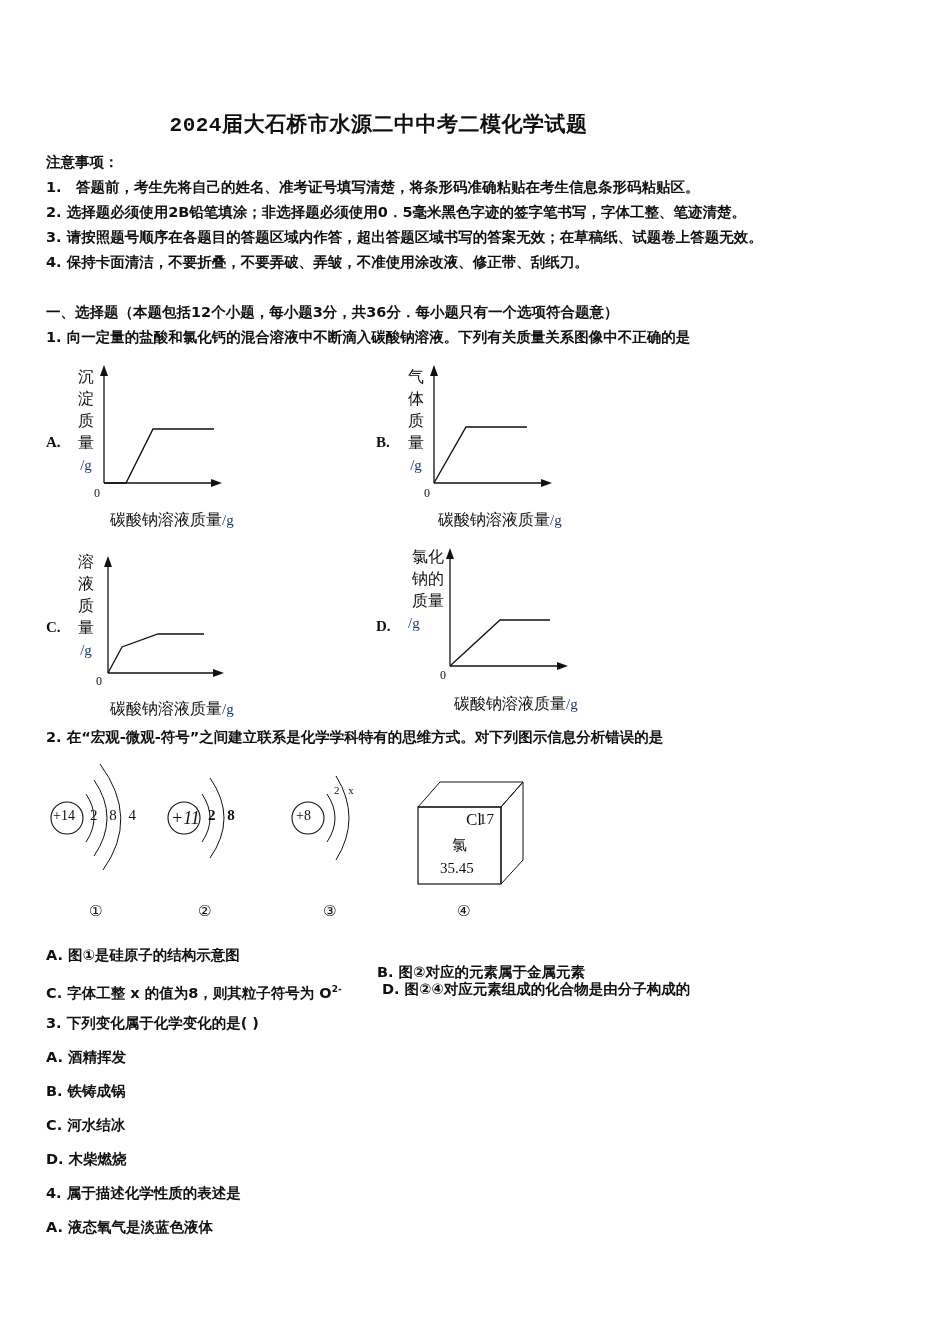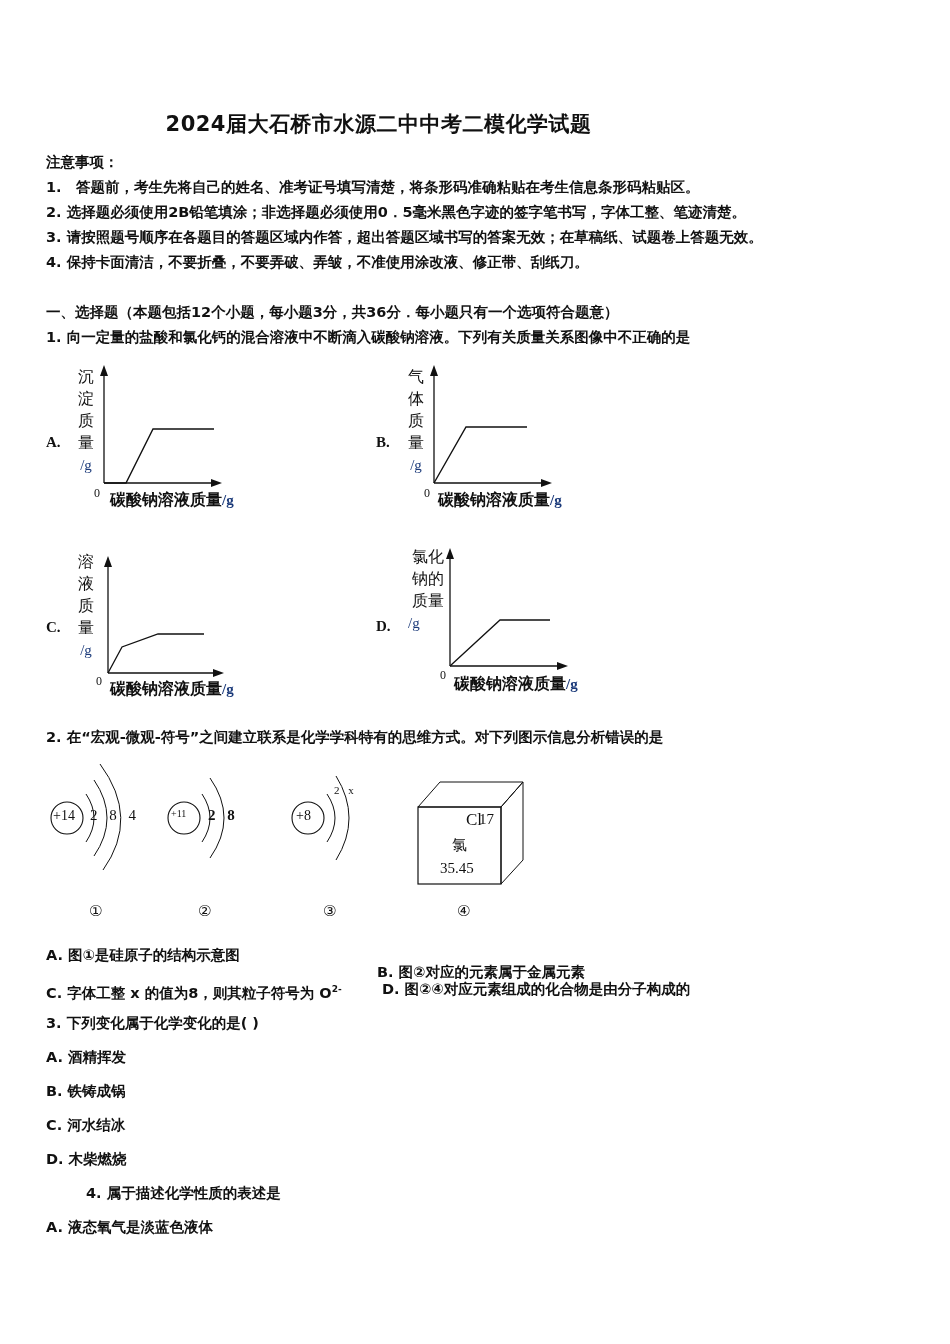--- a/index.html
+++ b/index.html
@@ -1,26 +1,26 @@
 <!DOCTYPE html>
 <html><head>
 <meta charset="utf-8">
 <style>
   html, body { margin: 0; padding: 0; background: #ffffff; }
   body { width: 950px; height: 1344px; position: relative; overflow: hidden;
          font-family: "DejaVu Sans", "Liberation Sans", sans-serif; color: #111; }
   .abs { position: absolute; white-space: nowrap; }
-  .title { left: 0; width: 757px; top: 110px; text-align: center; font-size: 21px; font-weight: bold; letter-spacing: 0.5px; }
+  .title { left: 0; width: 757px; top: 110px; text-align: center; font-size: 21px; font-weight: bold; letter-spacing: 0.5px; font-family: Liberation Mono, monospace; }
   .line { left: 46px; font-size: 14.5px; font-weight: bold; line-height: 20px; }
   .optlabel { font-family: "Liberation Serif", "DejaVu Serif", serif; font-weight: bold; font-size: 15px; }
   .graph { position: absolute; }
   .serif { font-family: "Liberation Serif", "DejaVu Serif", serif; }
   .ylab { position: absolute; font-size: 16px; line-height: 22px; width: 20px; text-align: center; font-weight: normal; }
   .unit { color: #1b3a7a; font-family: "Liberation Serif", serif; font-size: 15px; }
-  .xlab { position: absolute; font-size: 16px; white-space: nowrap; font-weight: bold; }
+  .xlab { position: absolute; font-size: 16px; white-space: nowrap; font-weight: normal; margin-top: 20px; }
   .zero { position: absolute; font-family: "Liberation Serif", serif; font-size: 12px; }
   .sup { font-size: 9px; vertical-align: super; }
 </style>
 </head>
 <body>
 
 <div class="abs title">2024届大石桥市水源二中中考二模化学试题</div>
 
 <div class="abs line" style="top:152px;">注意事项：</div>
 <div class="abs line" style="top:177px;">1.　答题前，考生先将自己的姓名、准考证号填写清楚，将条形码准确粘贴在考生信息条形码粘贴区。</div>
@@ -128,21 +128,21 @@
   <path d="M 296 16 Q 322 58 296 100" fill="none" stroke="#111" stroke-width="1"></path>
 
   <polygon points="378,47 400,22 483,22 461,47" fill="none" stroke="#111" stroke-width="1"></polygon>
   <polygon points="461,47 483,22 483,100 461,124" fill="none" stroke="#111" stroke-width="1"></polygon>
   <rect x="378" y="47" width="83" height="77" fill="none" stroke="#111" stroke-width="1.2"></rect>
 </svg>
 
 <span class="abs serif" style="left:53px; top:808px; font-size:14px;">+14</span>
 <span class="abs serif" style="left:90px; top:807px; font-size:15px; letter-spacing:4px;"><span>2</span> <span>8</span> <span>4</span></span>
 
-<span class="abs serif" style="left:171px; top:808px; font-size:10px;">+11</span>
+<span class="abs serif" style="left:171px; top:808px; font-size:18px;font-style:italic;">+11</span>
 <span class="abs serif" style="left:208px; top:807px; font-size:15px; letter-spacing:4px;font-weight:bold;"><span>2</span> <span>8</span></span>
 
 <span class="abs serif" style="left:296px; top:808px; font-size:14px;">+8</span>
 <span class="abs serif" style="left:334px; top:784px; font-size:11px; letter-spacing:3px;text-align:center;"><span>2</span> <span>x</span></span>
 
 <span class="abs serif" style="left:431px; top:811px; font-size:15px;margin-left:48px;">17</span>
 <span class="abs serif" style="left:466px; top:810px; font-size:17px;">Cl</span>
 <span class="abs" style="left:452px; top:836px; font-size:15px;">氯</span>
 <span class="abs serif" style="left:440px; top:860px; font-size:15px;">35.45</span>
 
@@ -155,14 +155,14 @@
 <div class="abs line" style="left:377px; top:945px;margin-top:17px;">B. 图②对应的元素属于金属元素</div>
 <div class="abs line" style="top:979px;"><span>C. 字体工整 x 的值为8，则其粒子符号为 O</span><span class="sup">2-</span></div>
 <div class="abs line" style="left:382px; top:979px;">D. 图②④对应元素组成的化合物是由分子构成的</div>
 
 <div class="abs line" style="top:1013px;">3. 下列变化属于化学变化的是( )</div>
 <div class="abs line" style="top:1047px;">A. 酒精挥发</div>
 <div class="abs line" style="top:1081px;">B. 铁铸成锅</div>
 <div class="abs line" style="top:1115px;">C. 河水结冰</div>
 <div class="abs line" style="top:1149px;">D. 木柴燃烧</div>
 
-<div class="abs line" style="top:1183px;margin-left:40px;">4. 属于描述化学性质的表述是</div>
+<div class="abs line" style="top:1183px;">4. 属于描述化学性质的表述是</div>
 <div class="abs line" style="top:1217px;text-align:right;">A. 液态氧气是淡蓝色液体</div>
 
 </body></html>

